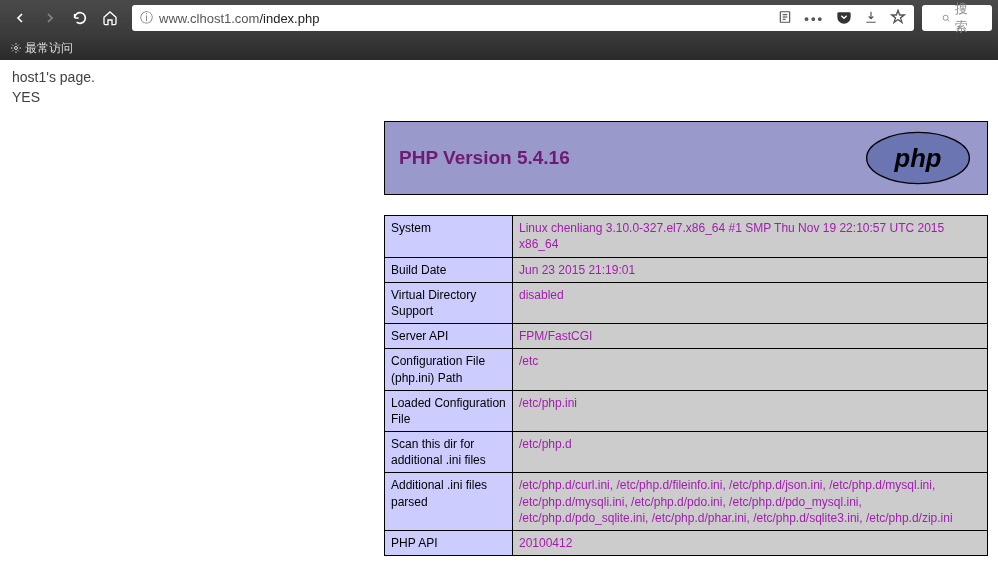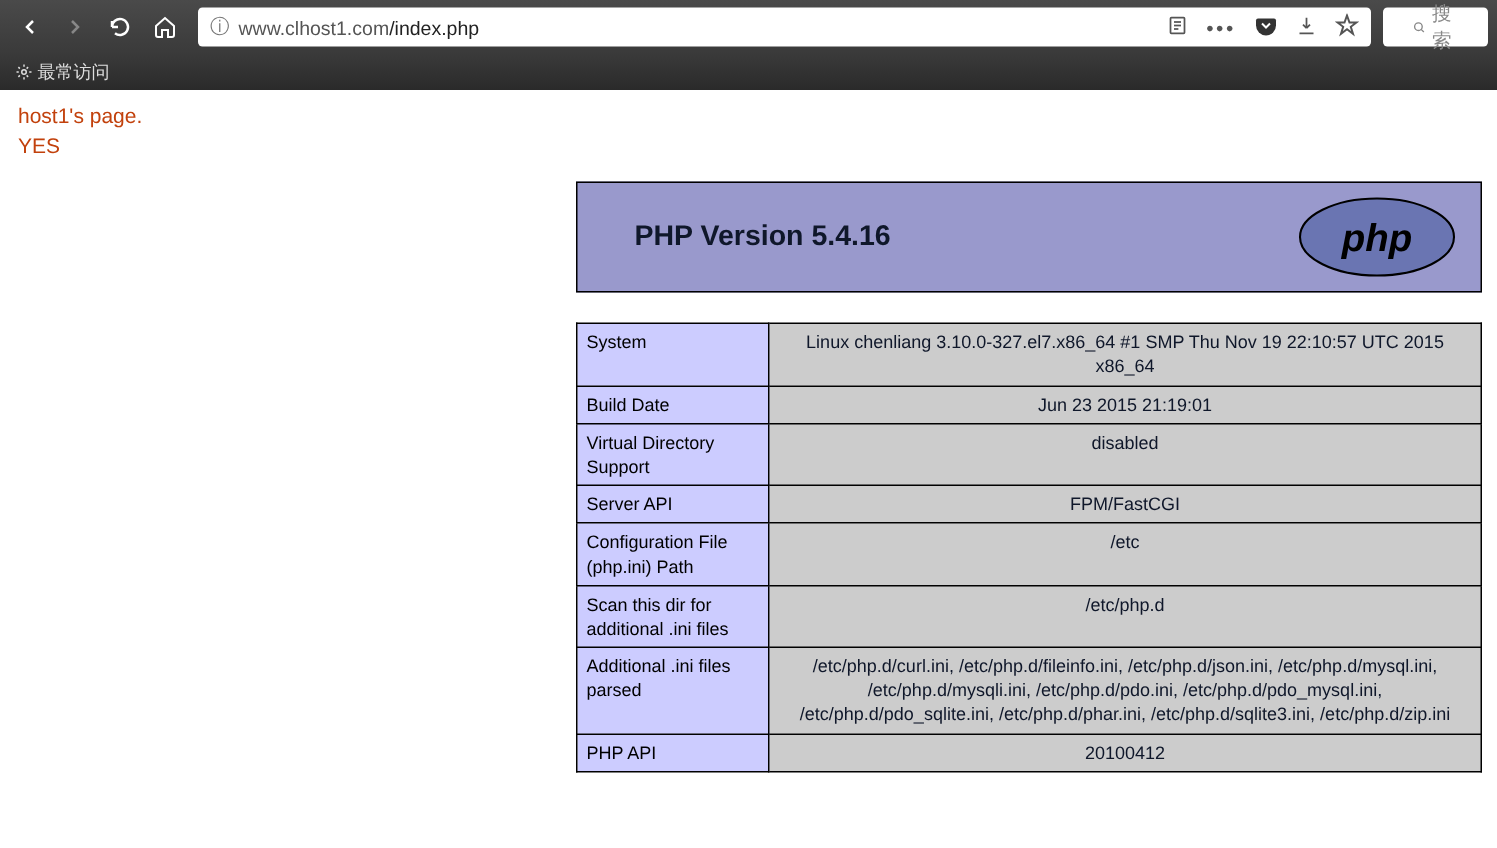--- a/index.html
+++ b/index.html
@@ -15,32 +15,32 @@
 .url-text .domain { color: #222; }
 .url-right-icons { display: flex; gap: 12px; color: #555; align-items: center; }
 .url-right-icons span { cursor: pointer; }
 .search-box { background: #fff; height: 26px; width: 70px; border-radius: 3px; display: flex; align-items: center; padding: 0 20px; gap: 4px; color: #888; font-size: 13px; }
 
 .bookmark-bar { background: linear-gradient(#3a3a3a, #2a2a2a); height: 24px; display: flex; align-items: center; padding: 0 10px; color: #ddd; font-size: 12px; gap: 3px; }
 .bookmark-bar svg { width: 12px; height: 12px; }
 
 
 .page-content { padding: 8px 0 0 12px; }
-.plain-text { font-size: 14px; line-height: 1.4; color: #c2410c; }
+.plain-text { font-size: 14px; line-height: 1.4; color: #404040; }
 
 .phpinfo-wrap { margin-left: 372px; margin-top: 14px; width: 604px; }
 
 .php-header { background: #9999cc; border: 1px solid #000; padding: 10px 14px; display: flex; align-items: center; justify-content: space-between; height: 74px; }
-.php-header h1 { font-size: 19px; font-weight: bold; color: #0f172a; margin-left: 24px; }
+.php-header h1 { font-size: 19px; font-weight: bold; color: #701a75; }
 .php-logo { width: 110px; height: 56px; }
 
 .php-table { width: 100%; border-collapse: collapse; margin-top: 20px; }
 .php-table td { border: 1px solid #000; padding: 4px 6px; vertical-align: top; font-size: 12px; line-height: 1.35; }
 .php-table td.k { background: #ccccff; font-weight: normal; width: 128px; color: #000; }
-.php-table td.v { background: #ccc; color: #0f172a; word-break: break-word; text-align: center; }
+.php-table td.v { background: #ccc; color: #a21caf; word-break: break-word; }
 </style>
 </head>
 <body>
 
 <div class="browser-toolbar">
   <div class="nav-btn">
     <svg viewBox="0 0 24 24" fill="none" stroke="#fff" stroke-width="2.5">
         <path d="M15 18l-6-6 6-6"></path>
       </svg>
   </div>
@@ -138,20 +138,24 @@
           </tr>
           <tr>
             <td class="k">Server API</td>
             <td class="v">FPM/FastCGI</td>
           </tr>
           <tr>
             <td class="k">Configuration File (php.ini) Path</td>
             <td class="v">/etc</td>
           </tr>
           <tr>
+            <td class="k">Loaded Configuration File</td>
+            <td class="v">/etc/php.ini</td>
+          </tr>
+          <tr>
             <td class="k">Scan this dir for additional .ini files</td>
             <td class="v">/etc/php.d</td>
           </tr>
           <tr>
             <td class="k">Additional .ini files parsed</td>
             <td class="v">/etc/php.d/curl.ini, /etc/php.d/fileinfo.ini, /etc/php.d/json.ini, /etc/php.d/mysql.ini, /etc/php.d/mysqli.ini, /etc/php.d/pdo.ini, /etc/php.d/pdo_mysql.ini, /etc/php.d/pdo_sqlite.ini, /etc/php.d/phar.ini, /etc/php.d/sqlite3.ini, /etc/php.d/zip.ini</td>
           </tr>
           <tr>
             <td class="k">PHP API</td>
             <td class="v">20100412</td>

